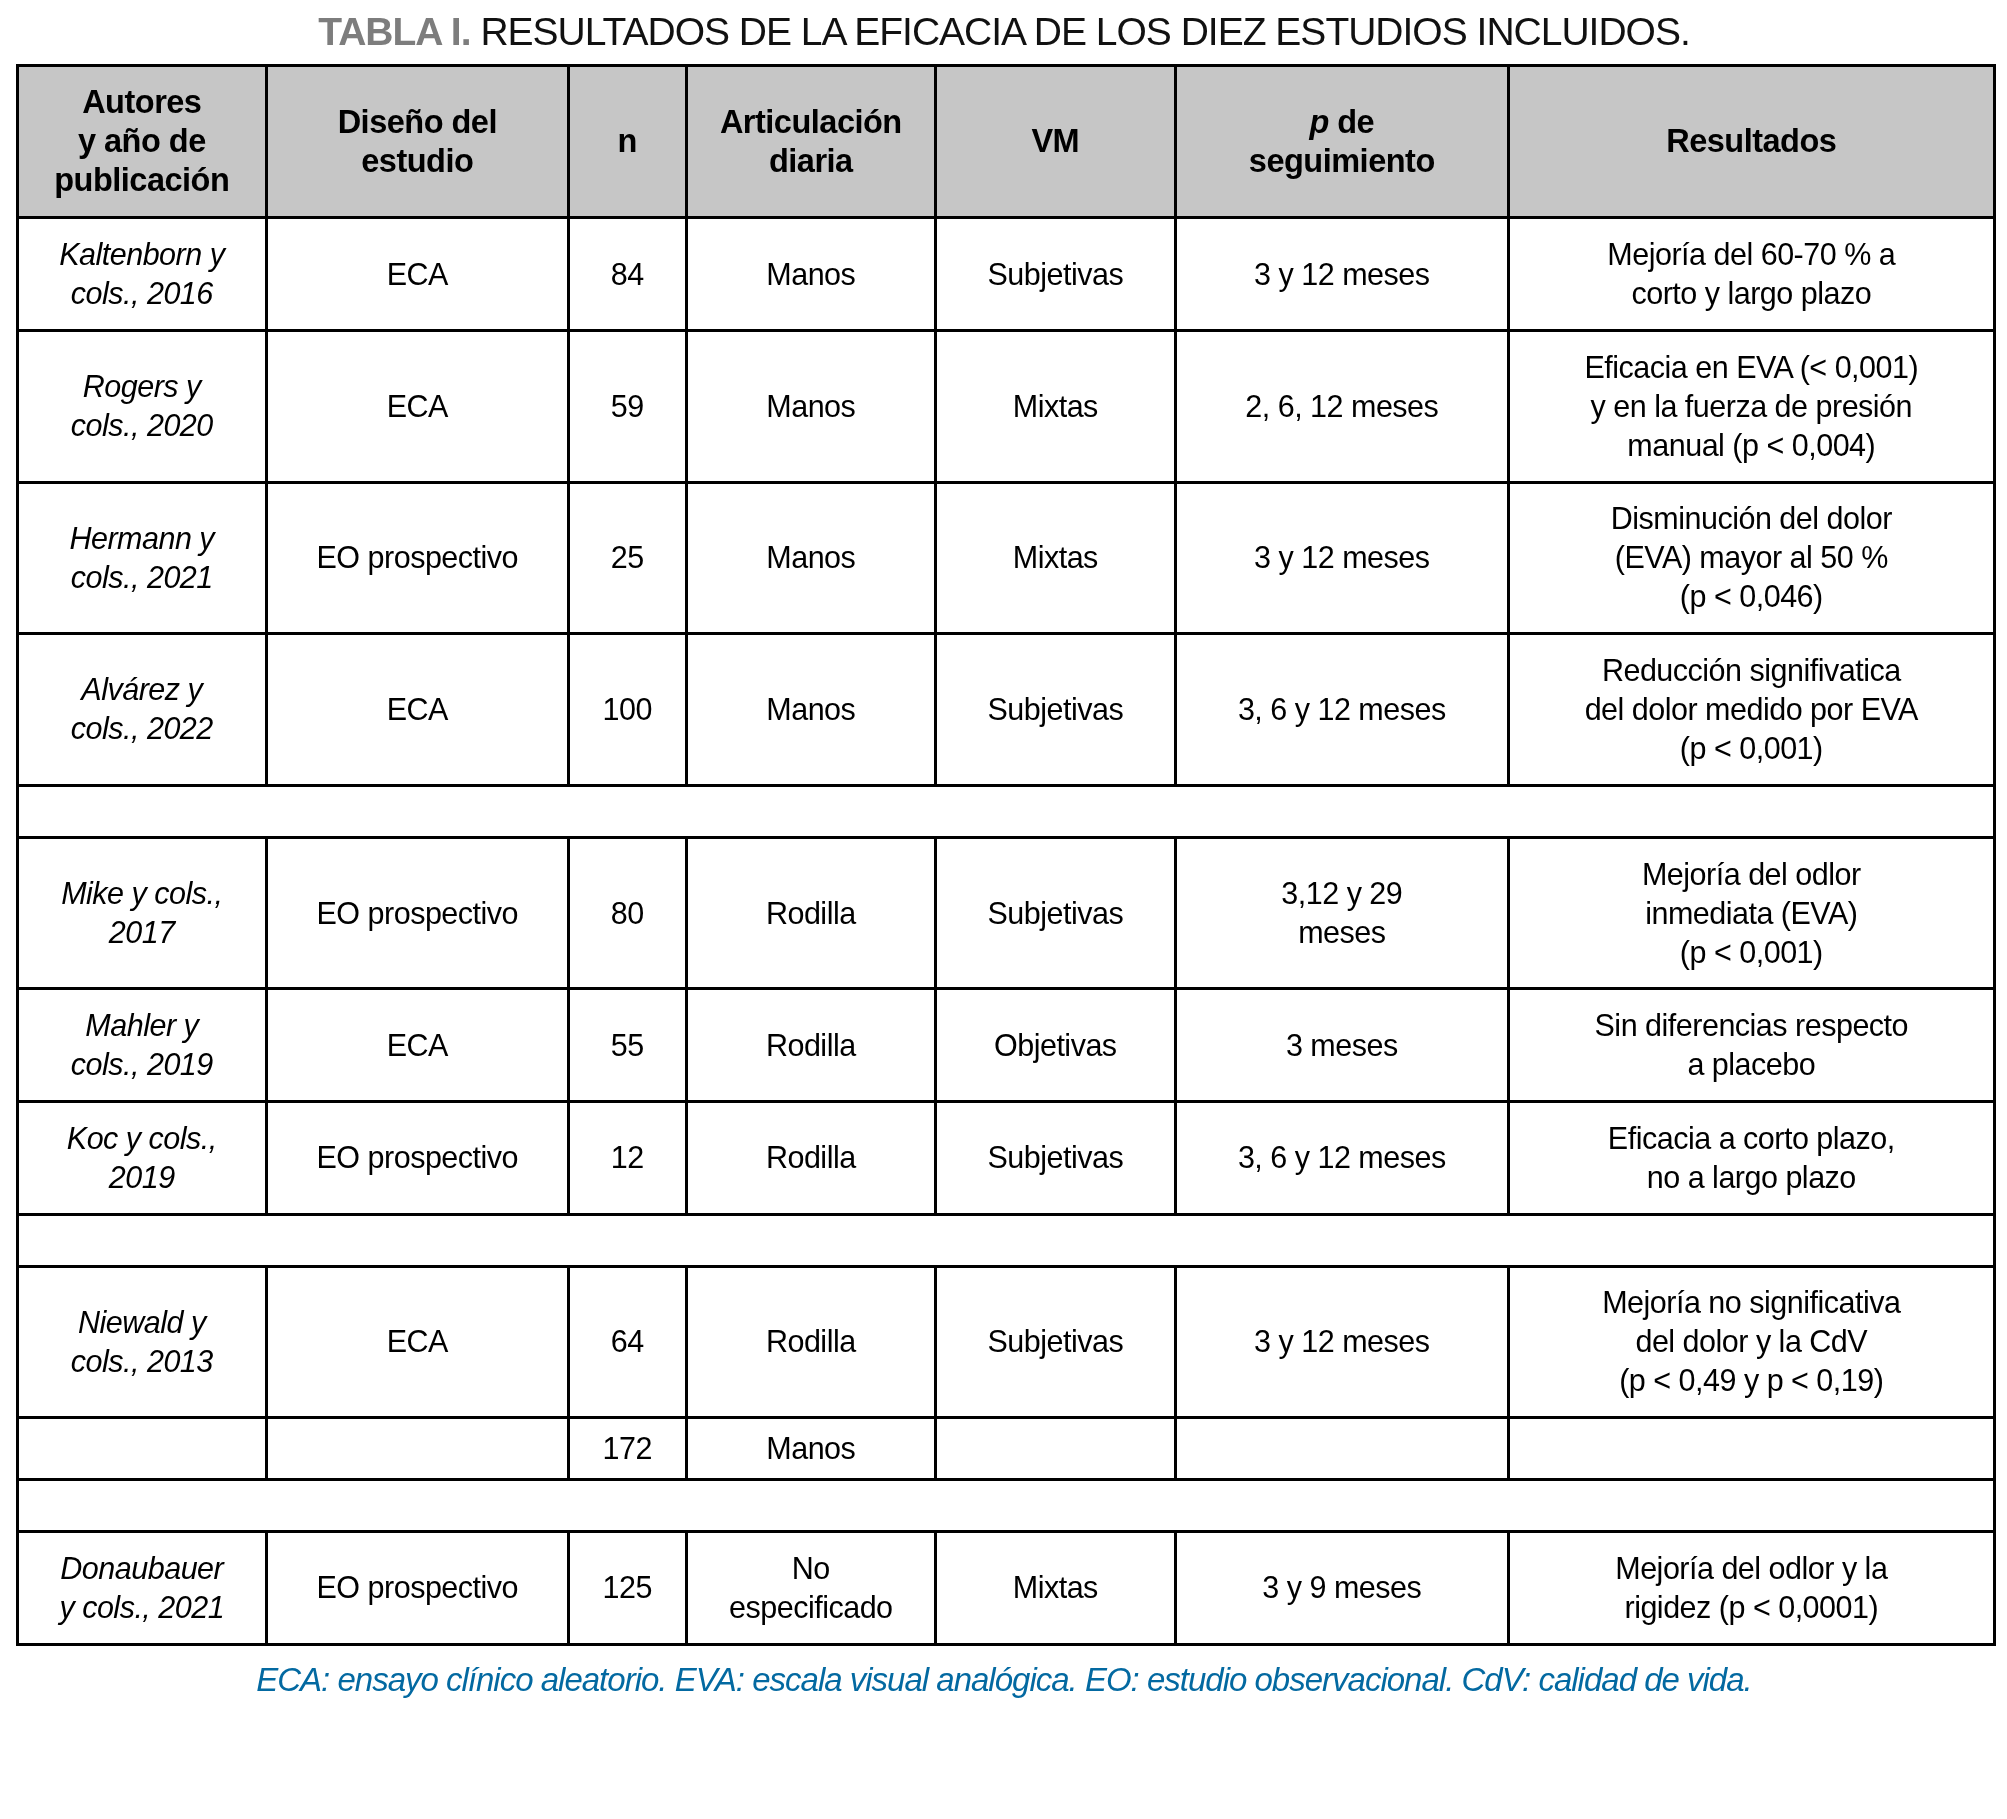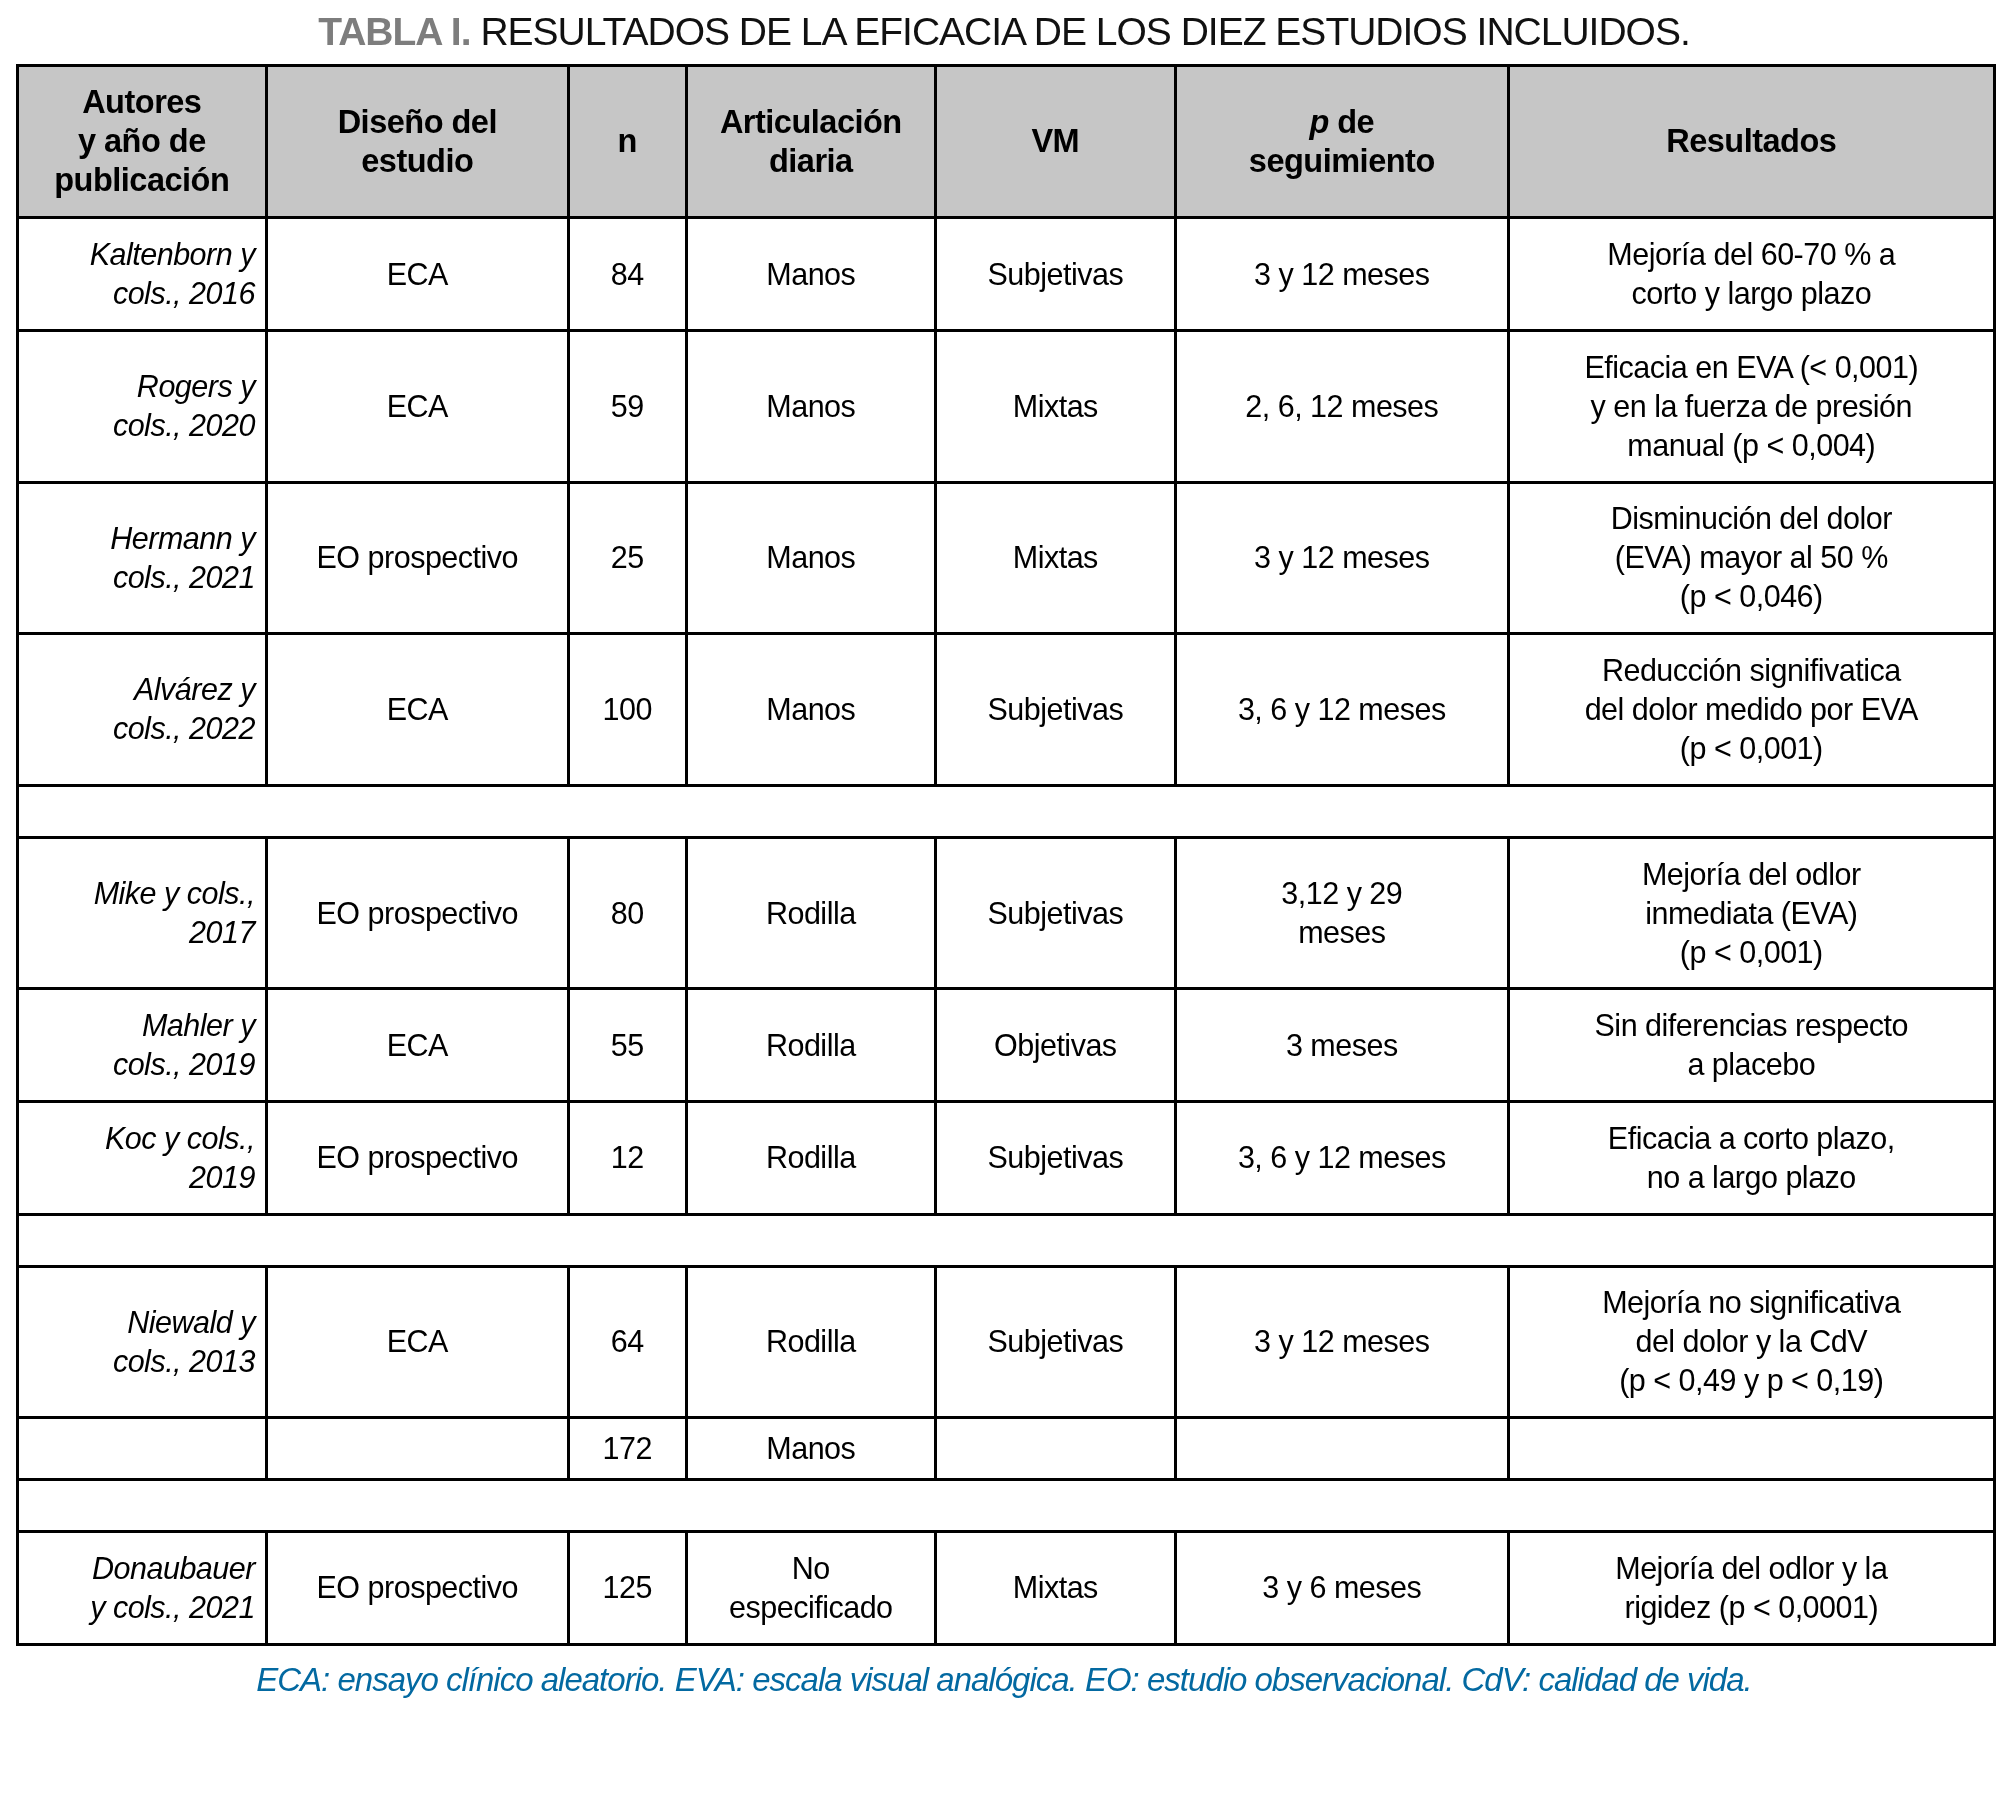--- a/index.html
+++ b/index.html
@@ -50,21 +50,21 @@
     line-height: 39px;
     padding: 15.8px 9.9px;
     overflow: hidden;
   }
   thead th {
     background: #c6c6c6;
     font-weight: bold;
     font-size: 32.5px;
     height: 118px;
   }
-  td.col-authors { font-style: italic; text-align: right; }
+  td.col-authors { font-style: italic; }
   tr.spacer td {
     border-left: none;
     border-right: none;
     padding: 0;
     height: 49px;
   }
   tr.subtotal td {
     padding: 5.9px 9.9px;
     height: 47px;
   }
@@ -227,21 +227,21 @@
           <td colspan="7"></td>
         </tr>
         <tr class="study">
           <td class="col-authors">Donaubauer
 y cols., 2021</td>
           <td class="col-design">EO prospectivo</td>
           <td class="col-n">125</td>
           <td class="col-joint">No
 especificado</td>
           <td class="col-vm">Mixtas</td>
-          <td class="col-followup">3 y 6 meses</td>
+          <td class="col-followup">3 y 9 meses</td>
           <td class="col-results">Mejoría del odlor y la
 rigidez (p &lt; 0,0001)</td>
         </tr>
       </tbody>
   </table>
 
   <div class="footnote">ECA: ensayo clínico aleatorio. EVA: escala visual analógica. EO: estudio observacional. CdV: calidad de vida.</div>
 
 </div>
 

